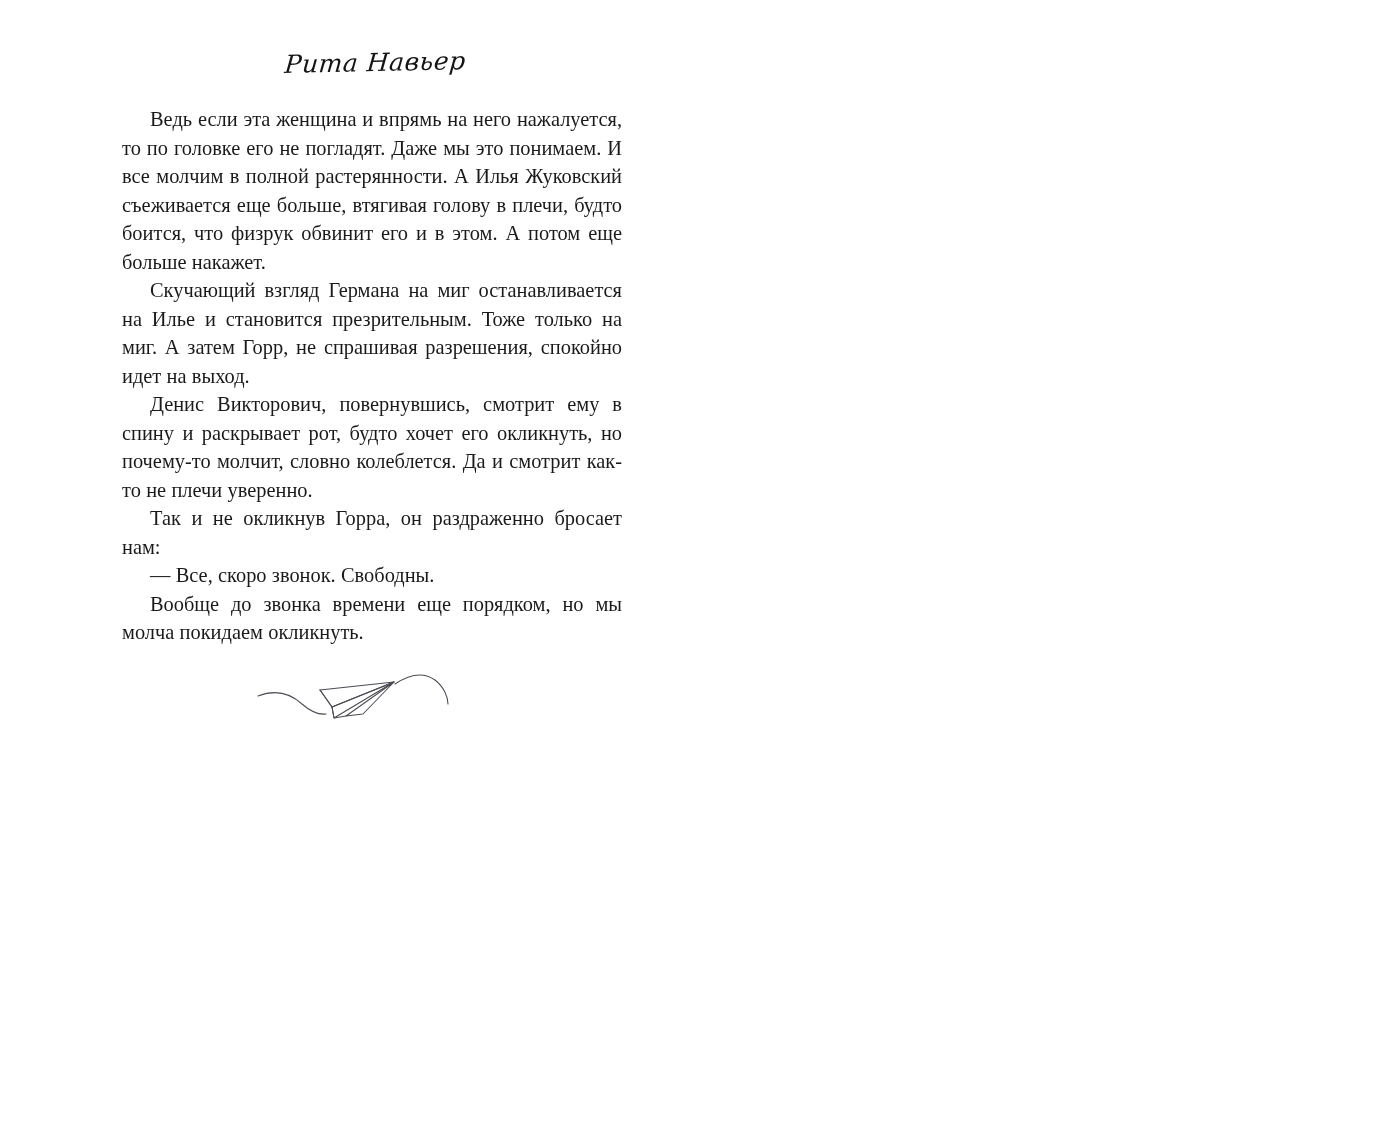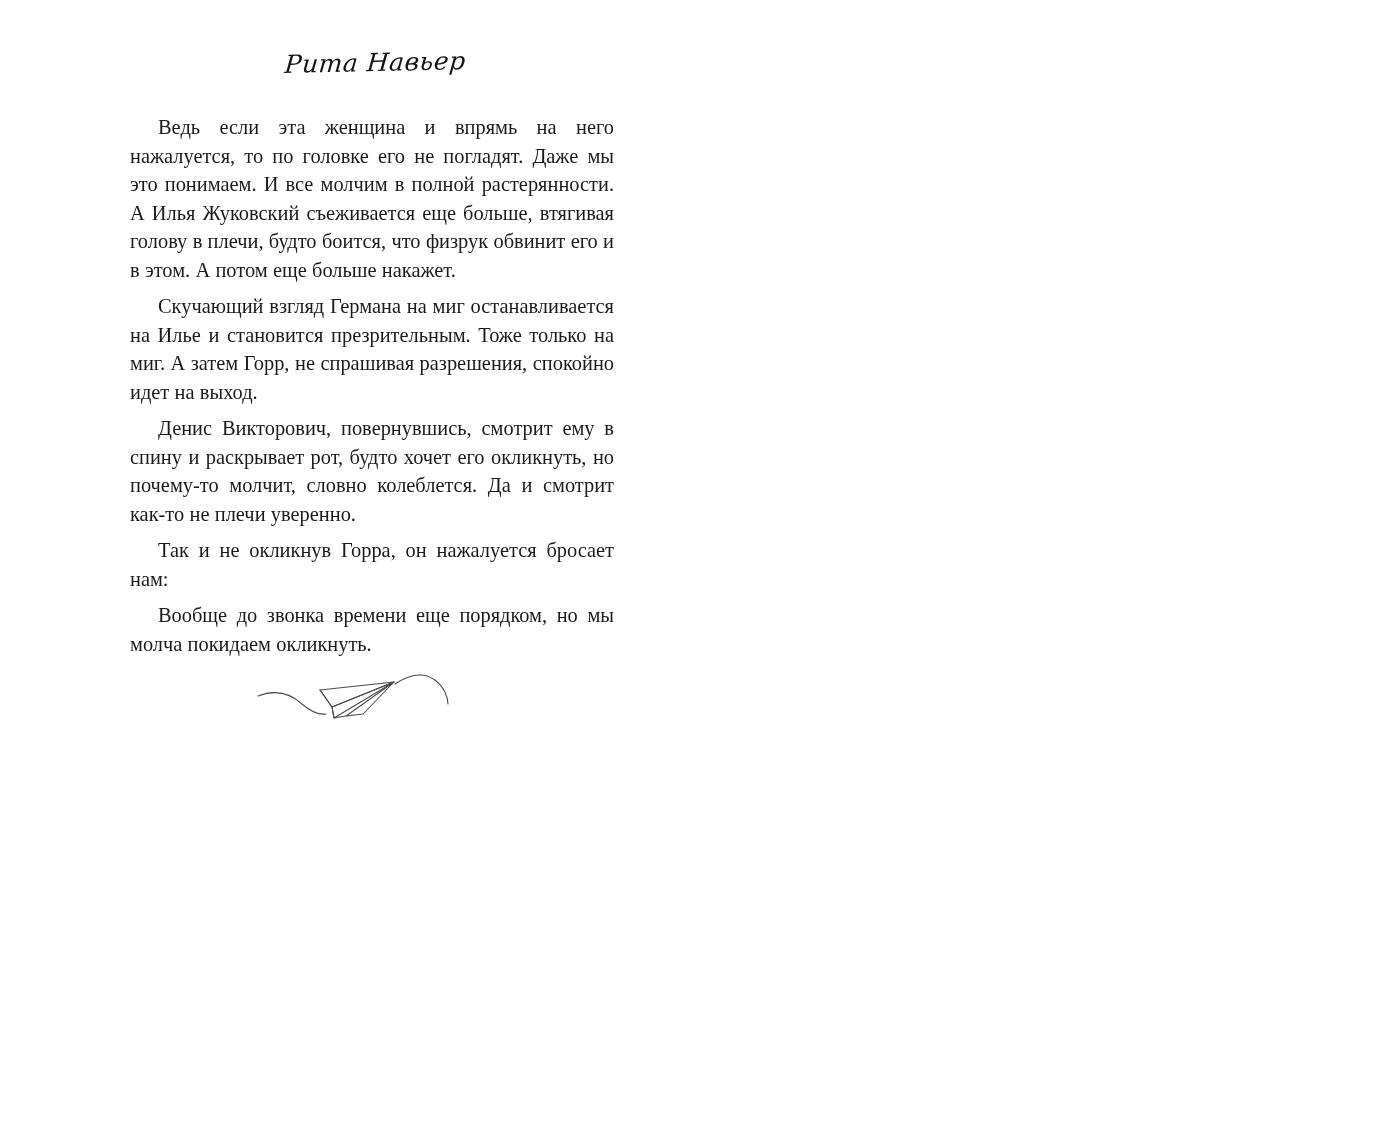--- a/index.html
+++ b/index.html
@@ -49,21 +49,21 @@
     position: absolute;
     box-sizing: border-box;
   }
   .body-col.left {
     left: 122px;
     top: 105px;
     width: 500px;
   }
 
   p.para {
-    margin: 8px;
+    margin: 0;
     font-size: 20.4px;
     line-height: 28.5px;
     text-align: justify;
     text-indent: 28px;
     hyphens: manual;
     -webkit-hyphens: manual;
     word-spacing: 0.2px;
   }
 
   
@@ -84,21 +84,22 @@
 <div class="spread">
 
   <div class="page page-left">
 
     <div class="running-head">Рита Навьер</div>
 
     <div class="body-col left">
       <p class="para">Ведь если эта женщина и впрямь на него нажалуется, то по головке его не погладят. Даже мы это понимаем. И все молчим в полной растерянности. А Илья Жуковский съеживается еще больше, втягивая голову в плечи, будто боится, что физрук обвинит его и в этом. А потом еще больше накажет.</p>
       <p class="para">Скучающий взгляд Германа на миг останавливается на Илье и становится презрительным. Тоже только на миг. А затем Горр, не спрашивая разрешения, спокойно идет на выход.</p>
       <p class="para">Денис Викторович, повернувшись, смотрит ему в спину и раскрывает рот, будто хочет его окликнуть, но почему-то молчит, словно колеблется. Да и смотрит как-то не плечи уверенно.</p>
-      <p class="para">Так и не окликнув Горра, он нажалуется бросает нам:</p>
+      <p class="para">Так и не окликнув Горра, он раздраженно бросает нам:</p>
+      <p class="para">— Все, скоро звонок. Свободны.</p>
       <p class="para">Вообще до звонка времени еще порядком, но мы молча покидаем окликнуть.</p>
     </div>
 
     <div class="plane-ornament">
       <svg width="260" height="86" viewBox="0 0 260 86">
 
         <path class="ink" d="M6,44 C24,37 38,41 50,52 C58,59 66,63 74,62"></path>
         <path class="ink" d="M143,32 C158,22 172,20 183,28 C192,35 196,45 196,52"></path>
 
         <path class="ink" d="M68,38 L142,30 L80,55 Z"></path>

